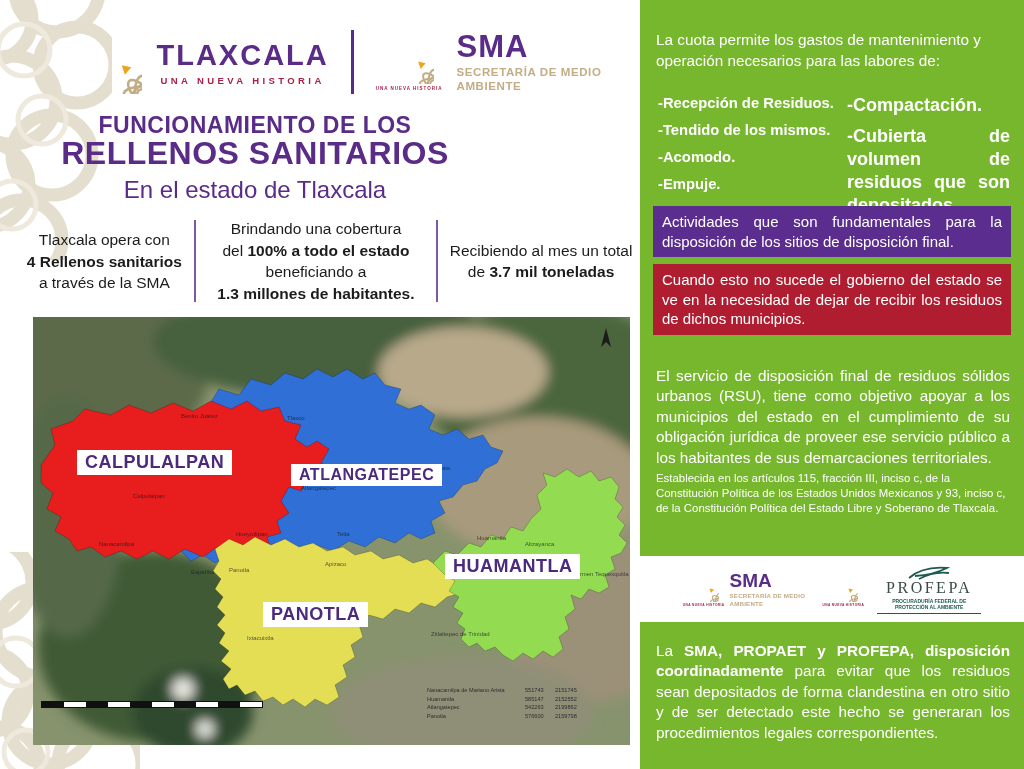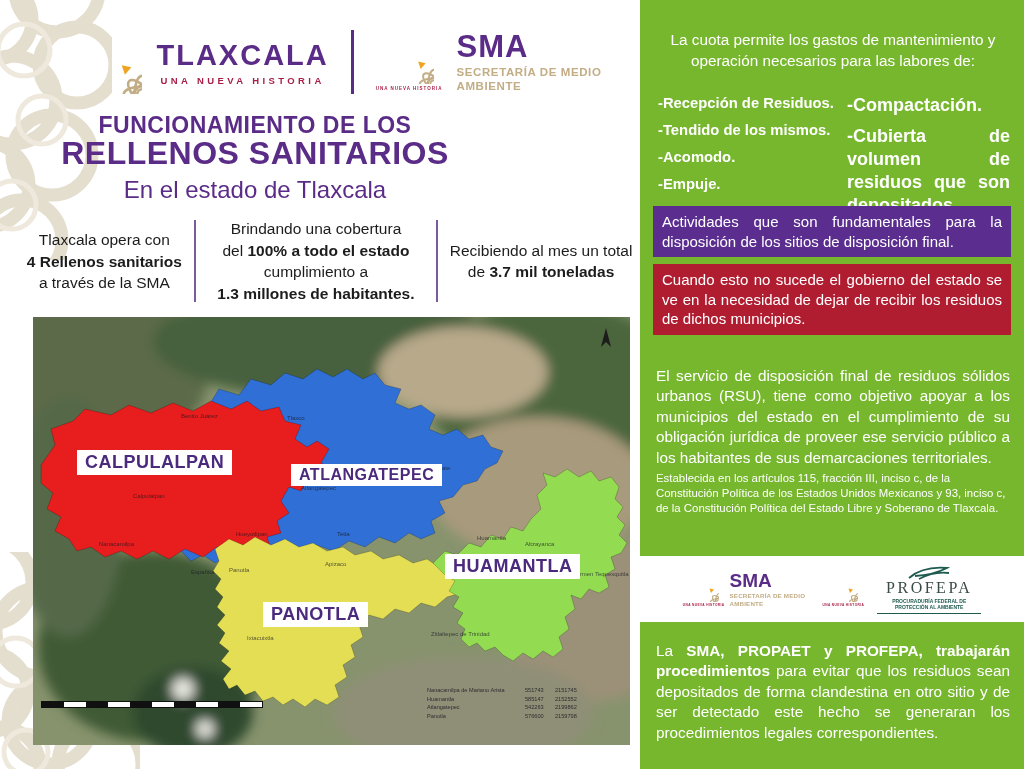--- a/index.html
+++ b/index.html
@@ -47,21 +47,21 @@
   .sbar span:nth-child(odd){background:#101010;}
   .mtable{position:absolute;left:394px;top:369px;font-size:5.6px;color:rgba(25,25,35,.85);line-height:1.55;}
   .mtable .tr{display:flex;}
   .mtable .c1{width:98px;}
   .mtable .c2{width:30px;}
   .mtable .c3{width:32px;}
   .narrow{position:absolute;left:565px;top:11px;}
 
   
   .sidebar{position:absolute;left:640px;top:0;width:384px;height:769px;background:var(--green);color:#fff;}
-  .sb-intro{position:absolute;left:16px;top:30px;width:354px;font-size:15.3px;line-height:1.35;text-align:center;}
+  .sb-intro{position:absolute;left:16px;top:30px;width:354px;font-size:15.3px;line-height:1.35;}
   .sb-list-l{position:absolute;left:18px;top:95px;font-weight:700;font-size:14.8px;}
   .sb-list-l div{margin-bottom:11px;}
   .sb-list-r{position:absolute;left:207px;top:95px;width:163px;font-weight:700;font-size:18px;}
   .sb-list-r .it2{margin-top:9px;text-align:justify;line-height:1.28;}
   .sb-box{position:absolute;left:13px;width:358px;padding:6px 9px;text-align:justify;font-size:15px;line-height:1.3;}
   .sb-box.purple{top:206px;background:var(--purple_box);}
   .sb-box.red{top:264px;background:var(--red_box);}
   .sb-service{position:absolute;left:16px;top:366px;width:354px;font-size:15.3px;line-height:1.34;text-align:justify;}
   .sb-legal{position:absolute;left:16px;top:471px;width:354px;font-size:11.4px;line-height:1.3;}
   .band{position:absolute;left:0;top:556px;width:384px;height:66px;background:#ffffff;display:flex;align-items:center;justify-content:center;gap:13px;color:#000;}
@@ -154,21 +154,21 @@
 
   <div class="title">
     <div class="title-l1">FUNCIONAMIENTO DE LOS</div>
     <div class="title-l2">RELLENOS SANITARIOS</div>
     <div class="title-l3">En el estado de Tlaxcala</div>
   </div>
 
   <div class="stats">
     <div class="stat stat1"><span>Tlaxcala opera con</span><br><span style="font-weight: 700;">4 Rellenos sanitarios</span><br><span>a través de la SMA</span></div>
     <div class="stat-div"></div>
-    <div class="stat stat2"><span>Brindando una cobertura</span><br><span>del </span><span style="font-weight: 700;">100% a todo el estado</span><br><span>cumplimiento a</span><br><span style="font-weight: 700;">1.3 millones de habitantes.</span></div>
+    <div class="stat stat2"><span>Brindando una cobertura</span><br><span>del </span><span style="font-weight: 700;">100% a todo el estado</span><br><span>beneficiando a</span><br><span style="font-weight: 700;">1.3 millones de habitantes.</span></div>
     <div class="stat-div"></div>
     <div class="stat stat3"><span>Recibiendo al mes un total</span><br><span>de </span><span style="font-weight: 700;">3.7 mil toneladas</span></div>
   </div>
 
   <div class="map">
     <svg class="terr" viewBox="0 0 597 428" preserveAspectRatio="none">
       <rect width="597" height="428" fill="#87936d"></rect>
       <defs>
           <filter id="soft" x="-30%" y="-30%" width="160%" height="160%">
             <feGaussianBlur stdDeviation="6"></feGaussianBlur>
@@ -302,16 +302,16 @@
       </div>
       <div class="profepa">
         <svg width="44" height="15" viewBox="0 0 44 15">
           <path d="M2,13 Q16,1 40,3 Q26,10 8,11 M12,14 Q27,6 42,8" stroke="#1e5b4f" stroke-width="1.8" fill="none"></path>
         </svg>
         <div class="profepa-name">PROFEPA</div>
         <div class="profepa-sub">PROCURADURÍA FEDERAL DE PROTECCIÓN AL AMBIENTE</div>
       </div>
     </div>
 
-    <div class="sb-closing"><span>La </span><span style="font-weight: 700;">SMA, PROPAET y PROFEPA, trabajarán procedimientos</span><span> para evitar que los residuos sean depositados de forma clandestina en otro sitio y de ser detectado este hecho se generaran los procedimientos legales correspondientes.</span></div>
+    <div class="sb-closing"><span>La </span><span style="font-weight: 700;">SMA, PROPAET y PROFEPA, disposición coordinadamente</span><span> para evitar que los residuos sean depositados de forma clandestina en otro sitio y de ser detectado este hecho se generaran los procedimientos legales correspondientes.</span></div>
   </div>
 
 </div>
 
 </body></html>

